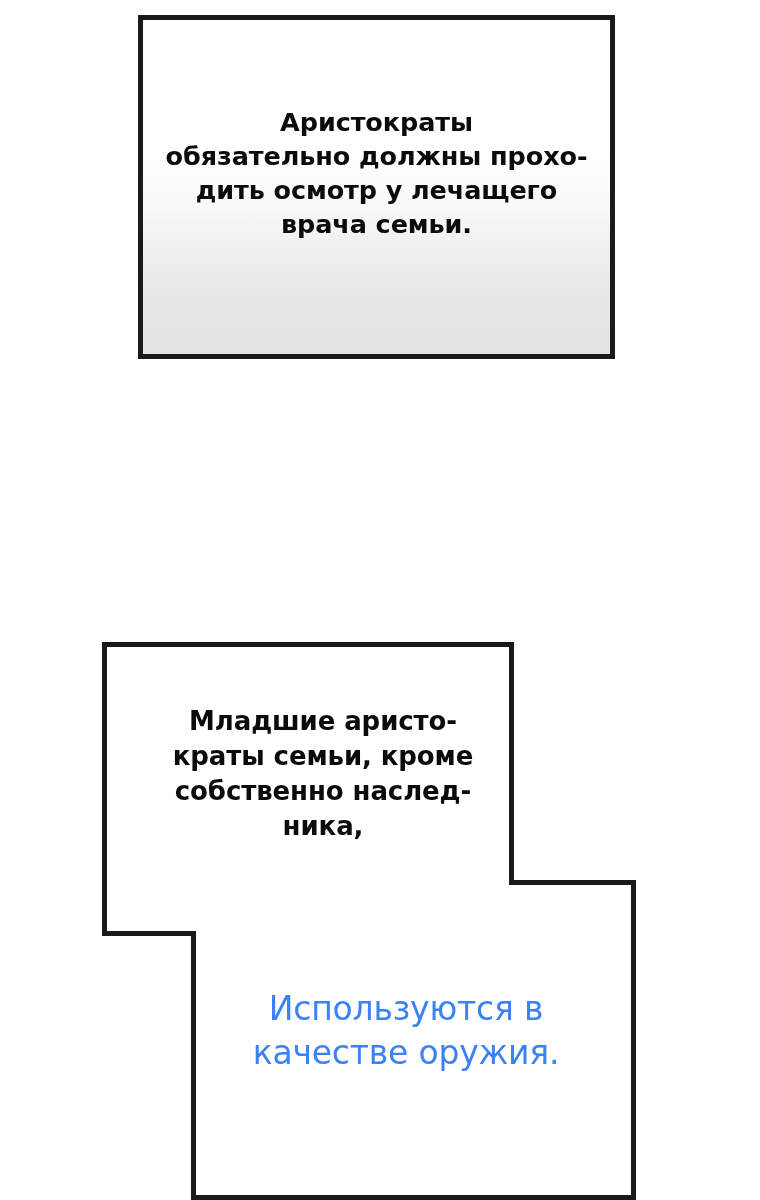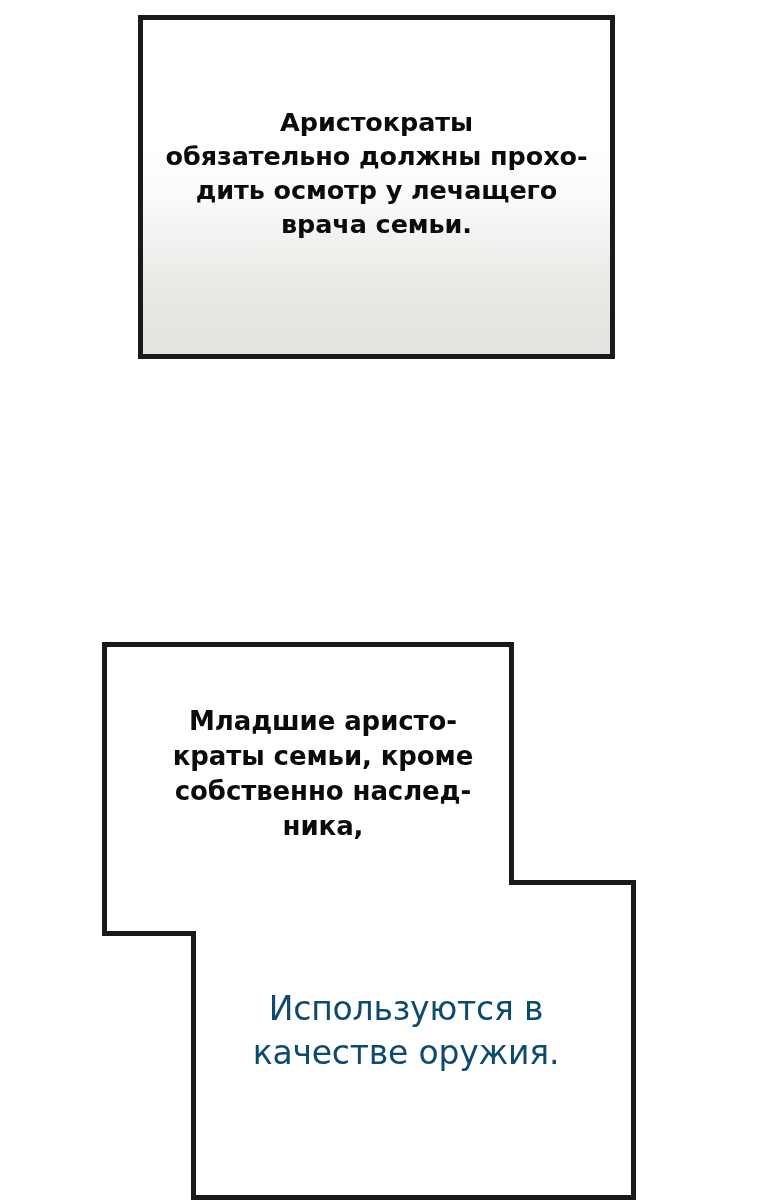--- a/index.html
+++ b/index.html
@@ -93,21 +93,21 @@
   .panel-2-text-bottom {
     position: absolute;
     left: 92px;
     top: 345px;
     width: 424px;
     text-align: center;
     font-family: "DejaVu Sans", sans-serif;
     font-size: 33px;
     line-height: 1.33;
     font-weight: 500;
-    color: #0c4a6e;
+    color: #3b82f6;
     letter-spacing: -0.2px;
     white-space: pre-line;
   }
 </style>
 </head>
 <body>
 
 <div class="page">
 
   <div class="panel-1">

